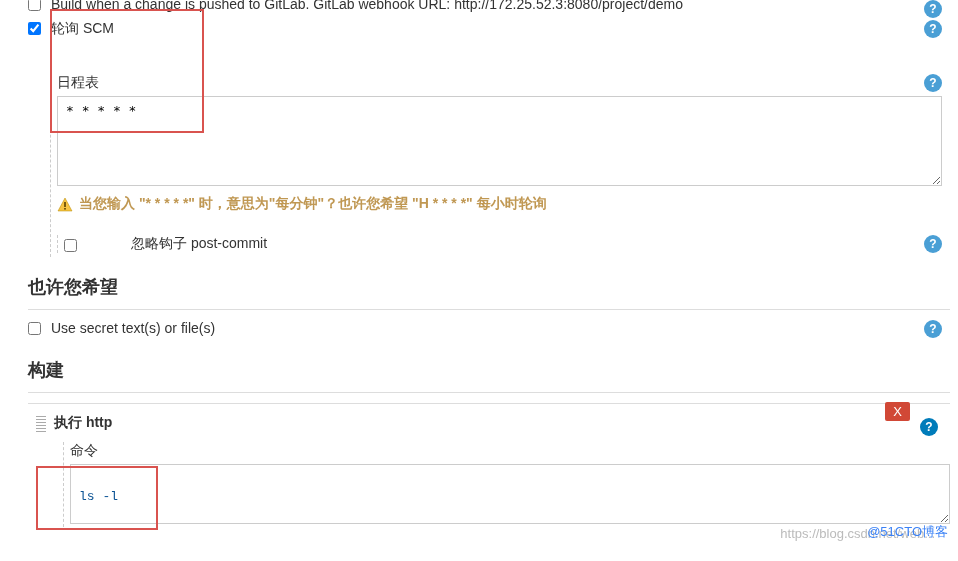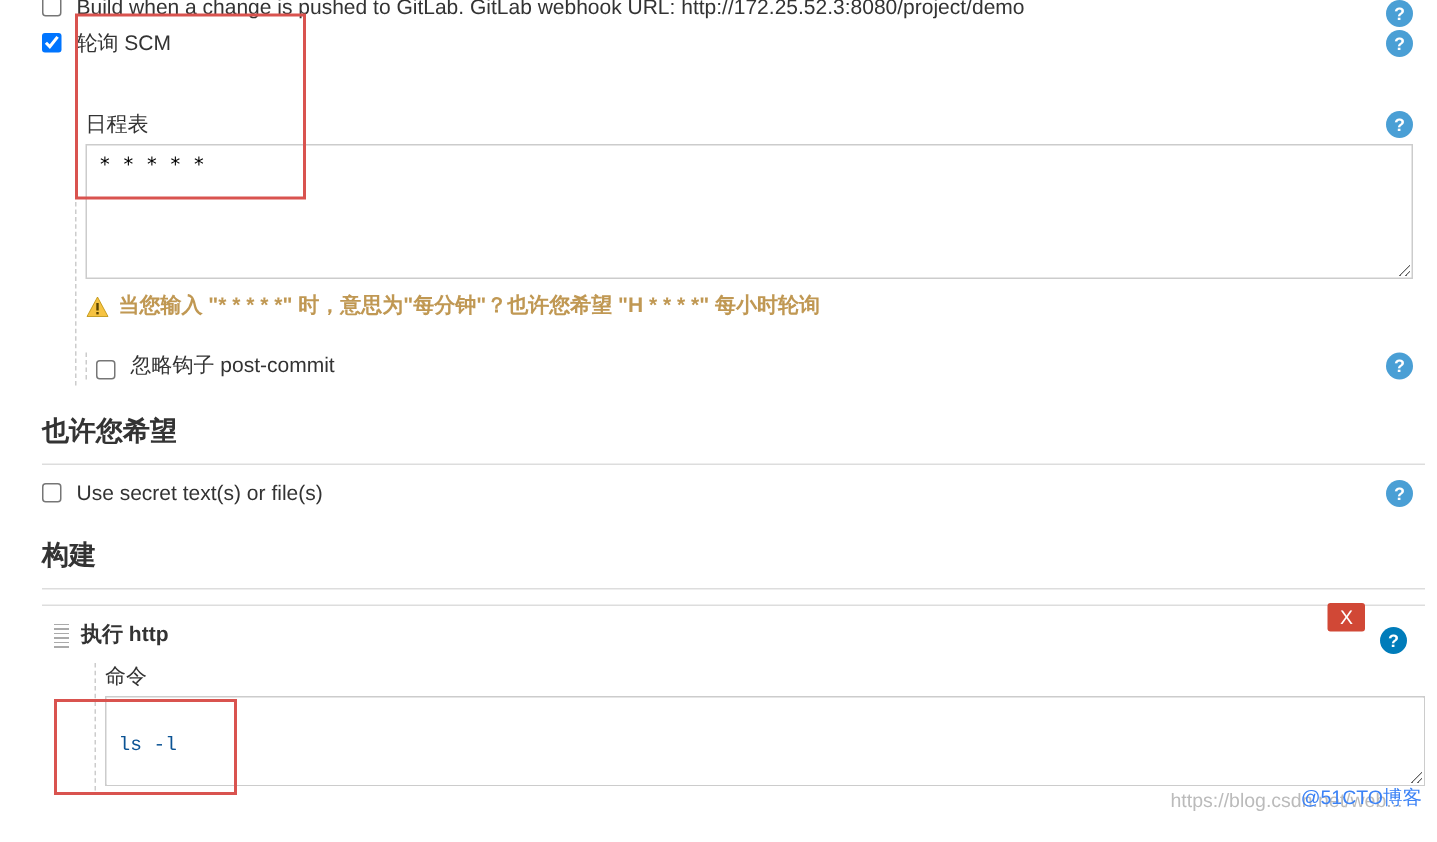--- a/index.html
+++ b/index.html
@@ -195,21 +195,21 @@
         <svg viewBox="0 0 16 16" width="16" height="16">
             <polygon points="8,1 15,14 1,14" fill="#f6c342" stroke="#b58900" stroke-width="0.5"></polygon>
             <rect x="7.2" y="5" width="1.6" height="5" fill="#594300"></rect>
             <rect x="7.2" y="11" width="1.6" height="1.6" fill="#594300"></rect>
           </svg>
       </span>
       <span class="warn-text">当您输入 "* * * * *" 时，意思为"每分钟"？也许您希望 "H * * * *" 每小时轮询</span>
     </div>
 
     <div class="row rel" style="margin-top:18px; padding-left:0;">
-      <div style="border-left:1px dashed #ccc; padding-left:6px; display:flex; align-items:flex-end; flex:1;">
+      <div style="border-left:1px dashed #ccc; padding-left:6px; display:flex; align-items:center; flex:1;gap:44px;">
         <input type="checkbox" class="checkbox" style="">
         <span class="label-text">忽略钩子 post-commit</span>
       </div>
       <span class="help-icon">?</span>
     </div>
   </div>
 
   <div class="section-header">也许您希望</div>
   <hr class="sep">
   <div class="row rel">

